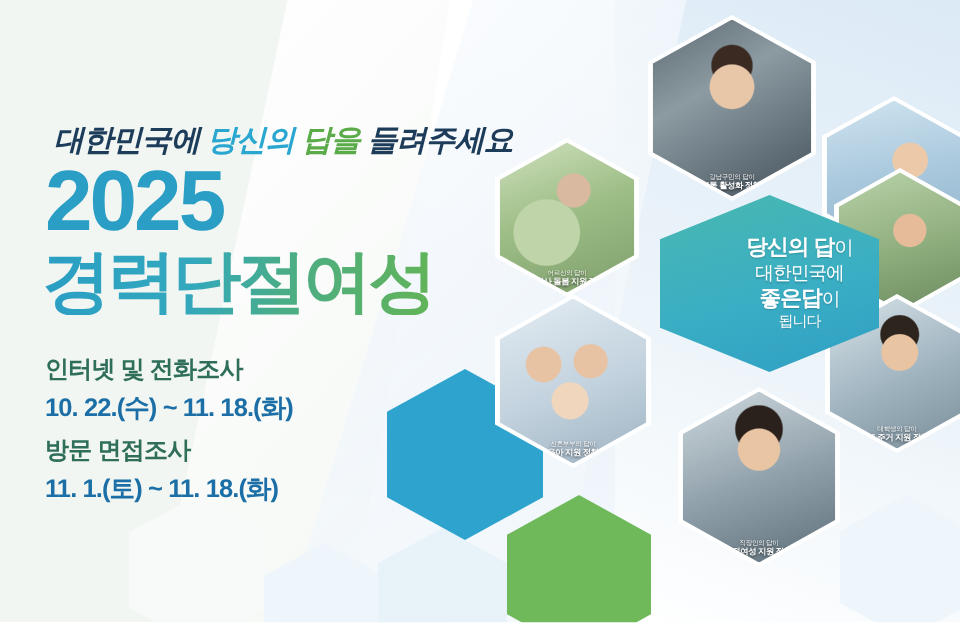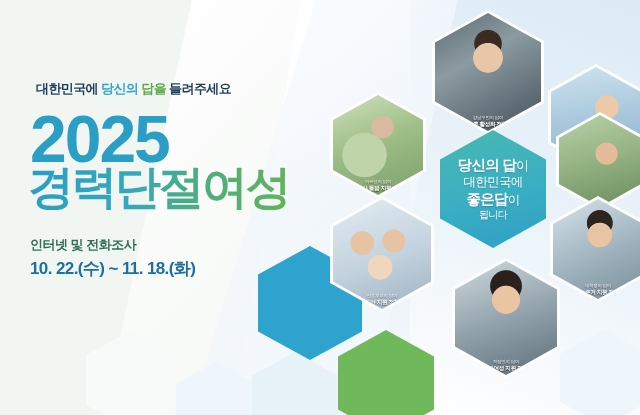--- a/index.html
+++ b/index.html
@@ -58,58 +58,59 @@
     text-align:center;line-height:1.15;
     text-shadow:0 1px 2px rgba(0,0,0,.75);
     color:#ffffff;
   }
   .cap .l1{display:block;font-size:4.4px;letter-spacing:-.2px;opacity:.95;}
   .cap .l2{display:block;font-size:5.6px;font-weight:bold;letter-spacing:-.3px;margin-top:1px;}
 
   
   .tagline{
     position:absolute;left:36px;top:80px;
-    font-size:13px;font-weight:bold;white-space:nowrap;
+    font-size:20px;font-weight:bold;white-space:nowrap;
     letter-spacing:-.6px;
+    font-style:italic;
   }
   .tagline span{display:inline-block;}
   .t-navy{color:#1d3c5a;}
   .t-blue{color:#2aa7d0;}
   .t-green{color:#5cab4a;}
 
   .year{
     position:absolute;left:30px;top:106px;
-    font-size:66px;font-weight:bold;letter-spacing:-2px;
+    font-size:57px;font-weight:bold;letter-spacing:-2px;
     color:#2a9ec4;line-height:1;
   }
   .maintitle{
     position:absolute;left:28px;top:164px;
     font-size:46px;font-weight:bold;letter-spacing:-2.5px;
     line-height:1;white-space:nowrap;
     background:linear-gradient(95deg,#2a9ec4 0%,#33a8bd 38%,#4aad86 62%,#63b457 100%);
     -webkit-background-clip:text;background-clip:text;
     color:transparent;-webkit-text-fill-color:transparent;
   }
 
   .sched{position:absolute;left:30px;}
   .sched-label{
-    font-size:13px;color:#2f6f5a;font-weight:bold;letter-spacing:-.5px;
+    font-size:16px;color:#2f6f5a;font-weight:bold;letter-spacing:-.5px;
     margin-bottom:3px;
   }
   .sched-date{
     font-size:17px;font-weight:bold;color:#1c6fa6;letter-spacing:-.6px;
   }
   #sched1{top:236px;}
   #sched2{top:290px;}
 
   
   #msg-hex{
     left:440px;top:130px;width:106px;height:118px;
     background:linear-gradient(165deg,#49b8b0 0%,#3aaec4 55%,#2f9fc4 100%);
-    display:flex;align-items:center;justify-content:center;
+    display:flex;align-items:center;justify-content:center;padding-left:40px;
   }
   #msg-hex .msg{
     text-align:center;color:#ffffff;line-height:1.24;
     letter-spacing:-.7px;text-shadow:0 1px 1px rgba(0,0,0,.18);
   }
   .msg .m1{font-size:13px;}
   .msg .m1 b{font-size:14.5px;}
   .msg .m2{font-size:12.5px;}
   .msg .m3{font-size:14.5px;font-weight:bold;text-align:center;}
   .msg .m3 span{font-weight:normal;font-size:12.5px;}
@@ -257,14 +258,18 @@
   </div>
 
   <div class="year">2025</div>
   <div class="maintitle">경력단절여성</div>
 
   <div class="sched" id="sched1">
     <div class="sched-label">인터넷 및 전화조사</div>
     <div class="sched-date">10. 22.(수) ~ 11. 18.(화)</div>
   </div>
 
+  <div class="sched" id="sched2">
+    <div class="sched-label">방문 면접조사</div>
+    <div class="sched-date">11. 1.(토) ~ 11. 18.(화)</div>
+  </div>
 
 </div>
 
 </body></html>

